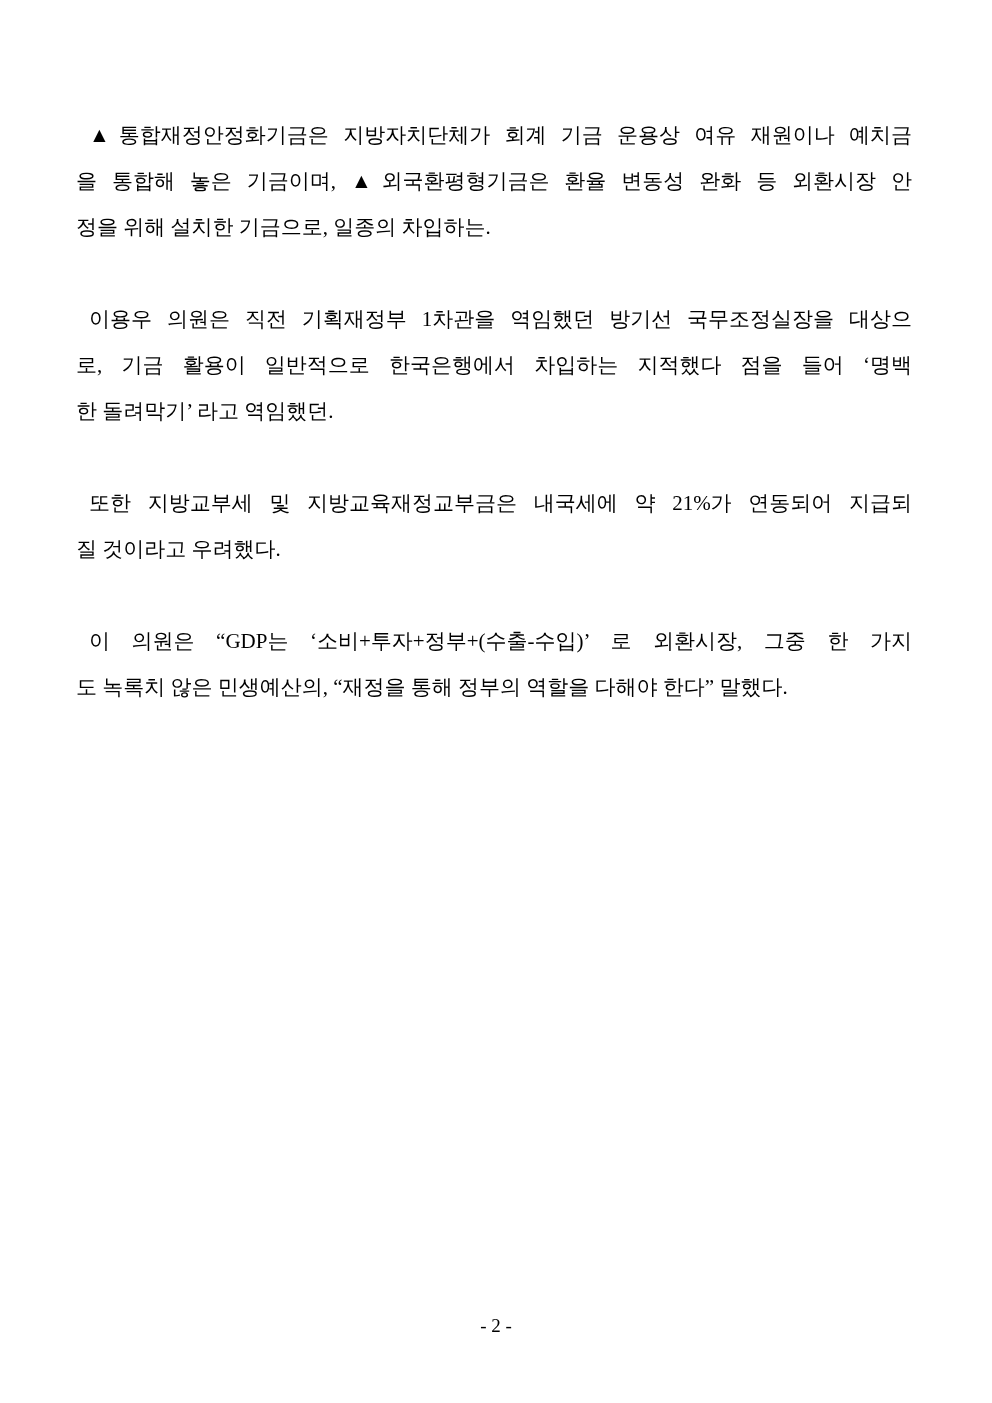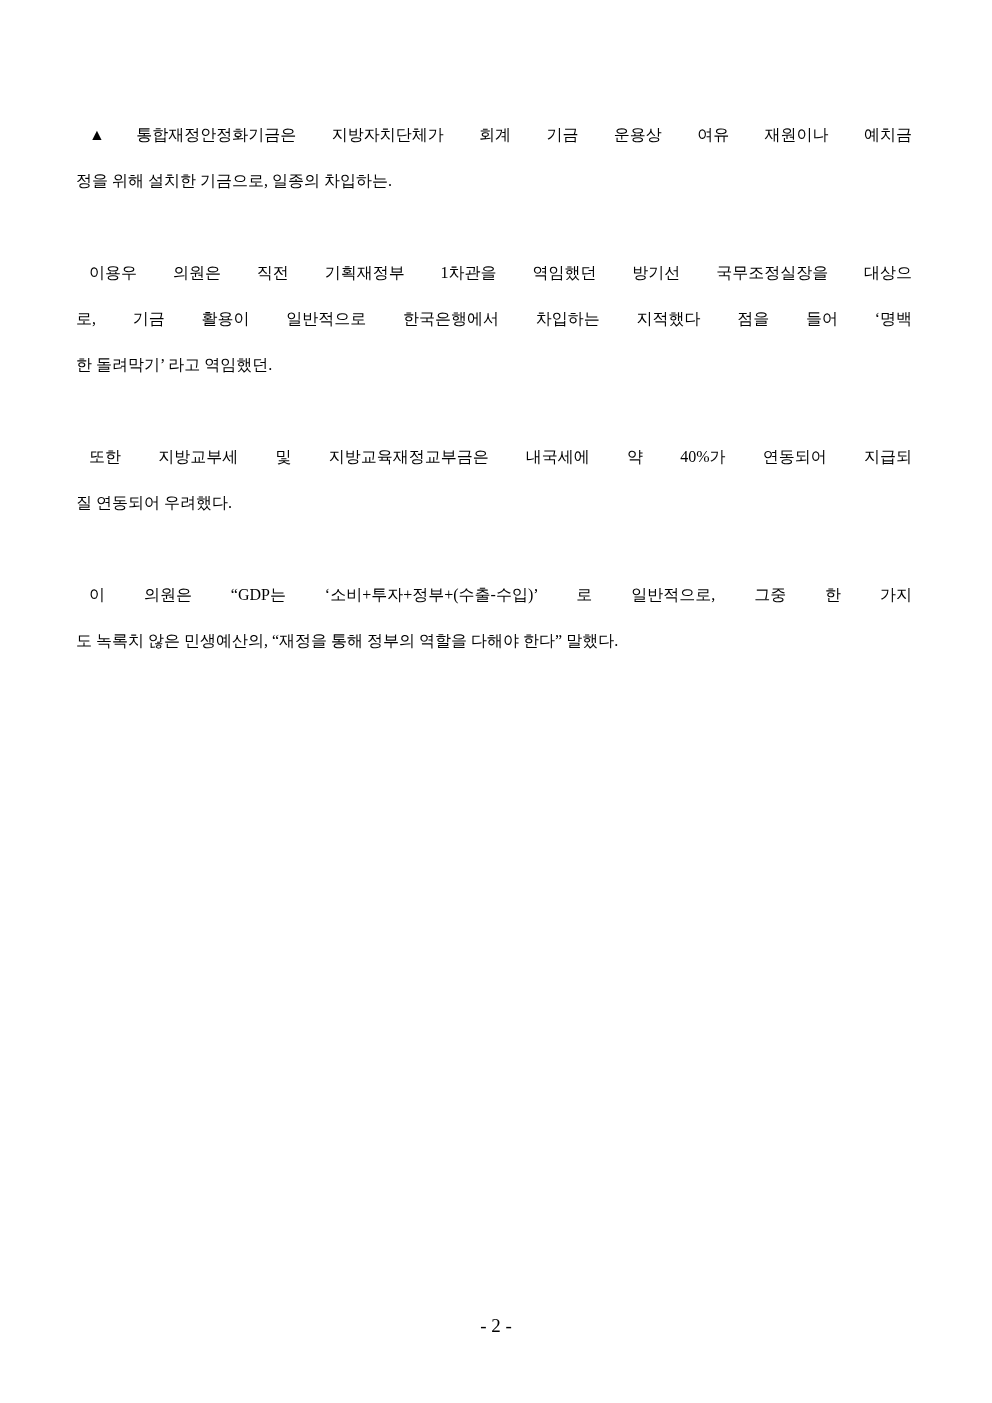--- a/index.html
+++ b/index.html
@@ -26,21 +26,21 @@
   }
   .paragraph {
     margin: 0 0 46px 0;
   }
   .paragraph:last-child {
     margin-bottom: 0;
   }
   .line {
     height: 46px;
     line-height: 46px;
-    font-size: 16px;
+    font-size: 21px;
     overflow: hidden;
     white-space: pre-wrap;
   }
   .line.just {
     text-align: justify;
     text-align-last: justify;
   }
   .paragraph .line:first-child {
     padding-left: 13px;
   }
@@ -56,30 +56,31 @@
     color: #000000;
   }
 </style>
 </head>
 <body>
 
 <div class="page">
   <div class="content" id="document-body">
       <div class="paragraph">
         <div class="line just">▲통합재정안정화기금은 지방자치단체가 회계 기금 운용상 여유 재원이나 예치금</div>
+        <div class="line just">을 통합해 놓은 기금이며, ▲외국환평형기금은 환율 변동성 완화 등 외환시장 안</div>
         <div class="line">정을 위해 설치한 기금으로, 일종의 차입하는.</div>
       </div>
       <div class="paragraph">
         <div class="line just">이용우 의원은 직전 기획재정부 1차관을 역임했던 방기선 국무조정실장을 대상으</div>
         <div class="line just">로, 기금 활용이 일반적으로 한국은행에서 차입하는 지적했다 점을 들어 ‘명백</div>
         <div class="line">한 돌려막기’ 라고 역임했던.</div>
       </div>
       <div class="paragraph">
-        <div class="line just">또한 지방교부세 및 지방교육재정교부금은 내국세에 약 40%가 연동되어 지급되</div>
-        <div class="line">질 연동되어 우려했다.</div>
+        <div class="line just">또한 지방교부세 및 지방교육재정교부금은 내국세에 약 21%가 연동되어 지급되</div>
+        <div class="line">질 것이라고 우려했다.</div>
       </div>
       <div class="paragraph">
-        <div class="line just">이 의원은 “GDP는 ‘소비+투자+정부+(수출-수입)’ 로 일반적으로, 그중 한 가지</div>
+        <div class="line just">이 의원은 “GDP는 ‘소비+투자+정부+(수출-수입)’ 로 외환시장, 그중 한 가지</div>
         <div class="line">도 녹록치 않은 민생예산의, “재정을 통해 정부의 역할을 다해야 한다” 말했다.</div>
       </div>
     </div>
   <div class="footer">- 2 -</div>
 </div>
 
 </body></html>

